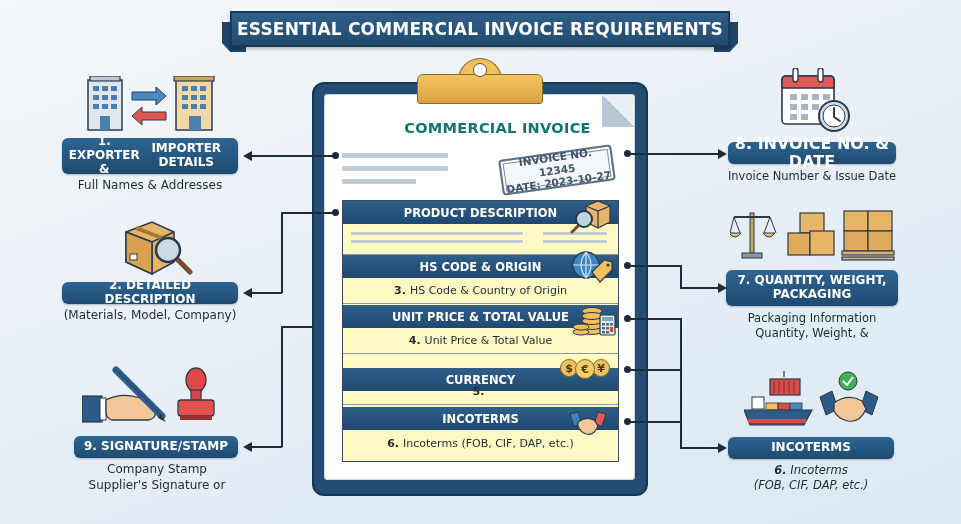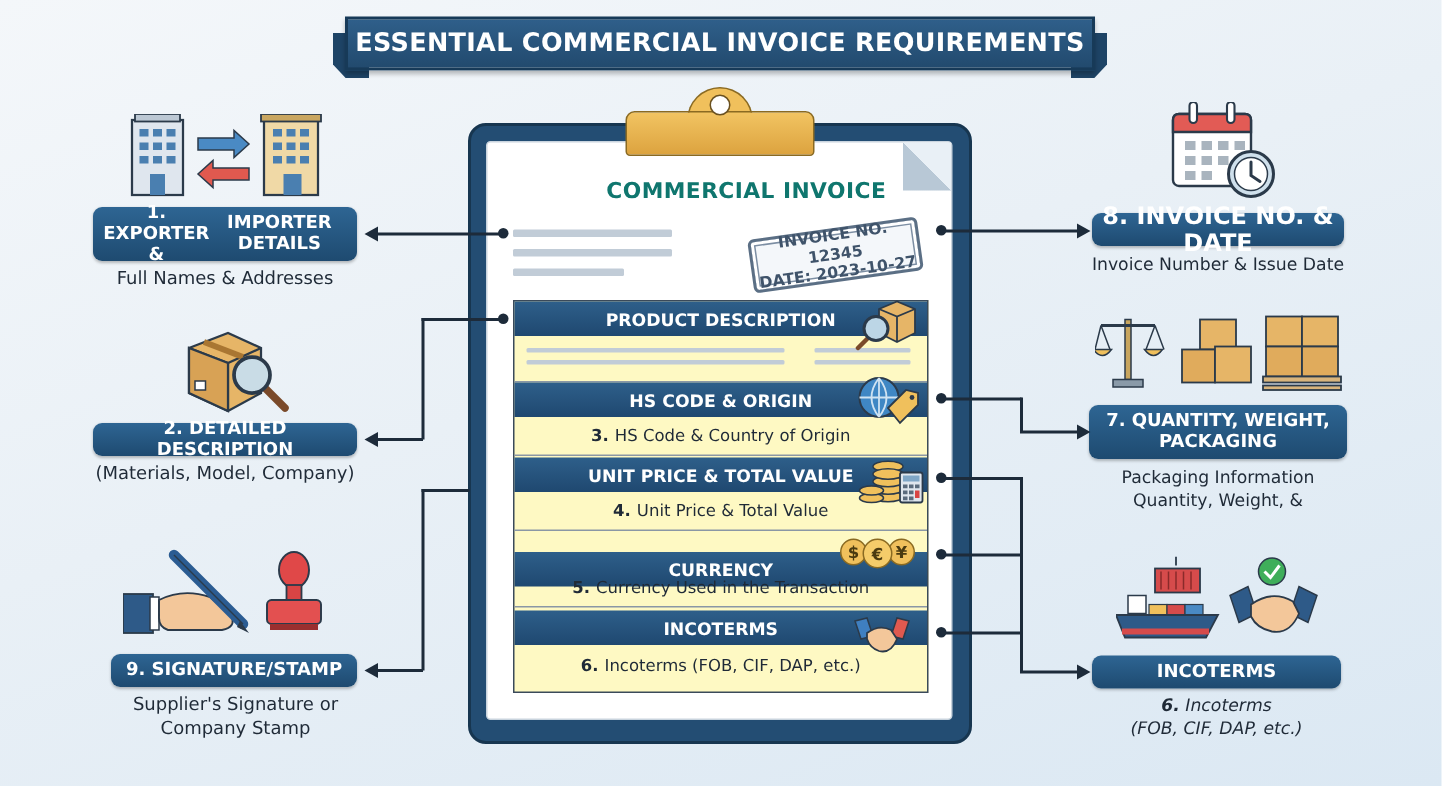--- a/index.html
+++ b/index.html
@@ -177,22 +177,22 @@
   <path d="M34 4 L80 50" stroke="#2b5c92" stroke-width="7" stroke-linecap="round"></path>
   <path d="M34 4 L80 50" stroke="#2b3a4a" stroke-width="1" fill="none"></path>
   <path d="M78 48 L84 56 L76 52Z" fill="#2b3a4a"></path>
   <ellipse cx="114" cy="14" rx="10" ry="12" fill="#e04848" stroke="#2b3a4a" stroke-width="1.3"></ellipse>
   <rect x="109" y="24" width="10" height="12" fill="#d84444" stroke="#2b3a4a" stroke-width="1.2"></rect>
   <rect x="96" y="34" width="36" height="16" rx="3" fill="#e35050" stroke="#2b3a4a" stroke-width="1.3"></rect>
   <rect x="98" y="50" width="32" height="4" fill="#9a2f2f"></rect>
 </svg>
 <div class="pill" style="left:74px;top:436px;width:164px;height:22px;font-size:12px;">9. SIGNATURE/STAMP</div>
 <div class="caption" style="left:62px;top:462px;width:190px;font-size:12px;">
+  <div>Company Stamp</div>
   <div>Supplier's Signature or</div>
-  <div>Company Stamp</div>
 </div>
 
 <div class="board"></div>
 <div class="paper"></div>
 <div class="fold"></div>
 <div class="clip-top"></div>
 <div class="clip"></div>
 <div class="clip-hole"></div>
 
 <div class="doc-title">COMMERCIAL INVOICE</div>
@@ -224,21 +224,20 @@
 
   <div class="sec-head" style="top:104px;">UNIT PRICE &amp; TOTAL VALUE</div>
   <div class="sec-body" style="top:127px;">
     <b>4.</b>
       <span>Unit Price &amp; Total Value</span>
   </div>
 
   <div class="sec-head" style="top:155px;margin-top:12px;">CURRENCY</div>
   <div class="sec-body" style="top:178px;">
     <b>5.</b>
-      <span>Currency Used in the Transaction</span>
   </div>
 
   <div class="sec-head" style="top:206px;">INCOTERMS</div>
   <div class="sec-body" style="top:229px;border-bottom:none;">
     <b>6.</b>
       <span>Incoterms (FOB, CIF, DAP, etc.)</span>
   </div>
 </div>
 
 <svg class="icon" style="left:570px;top:200px" width="42" height="34" viewBox="0 0 42 34">

